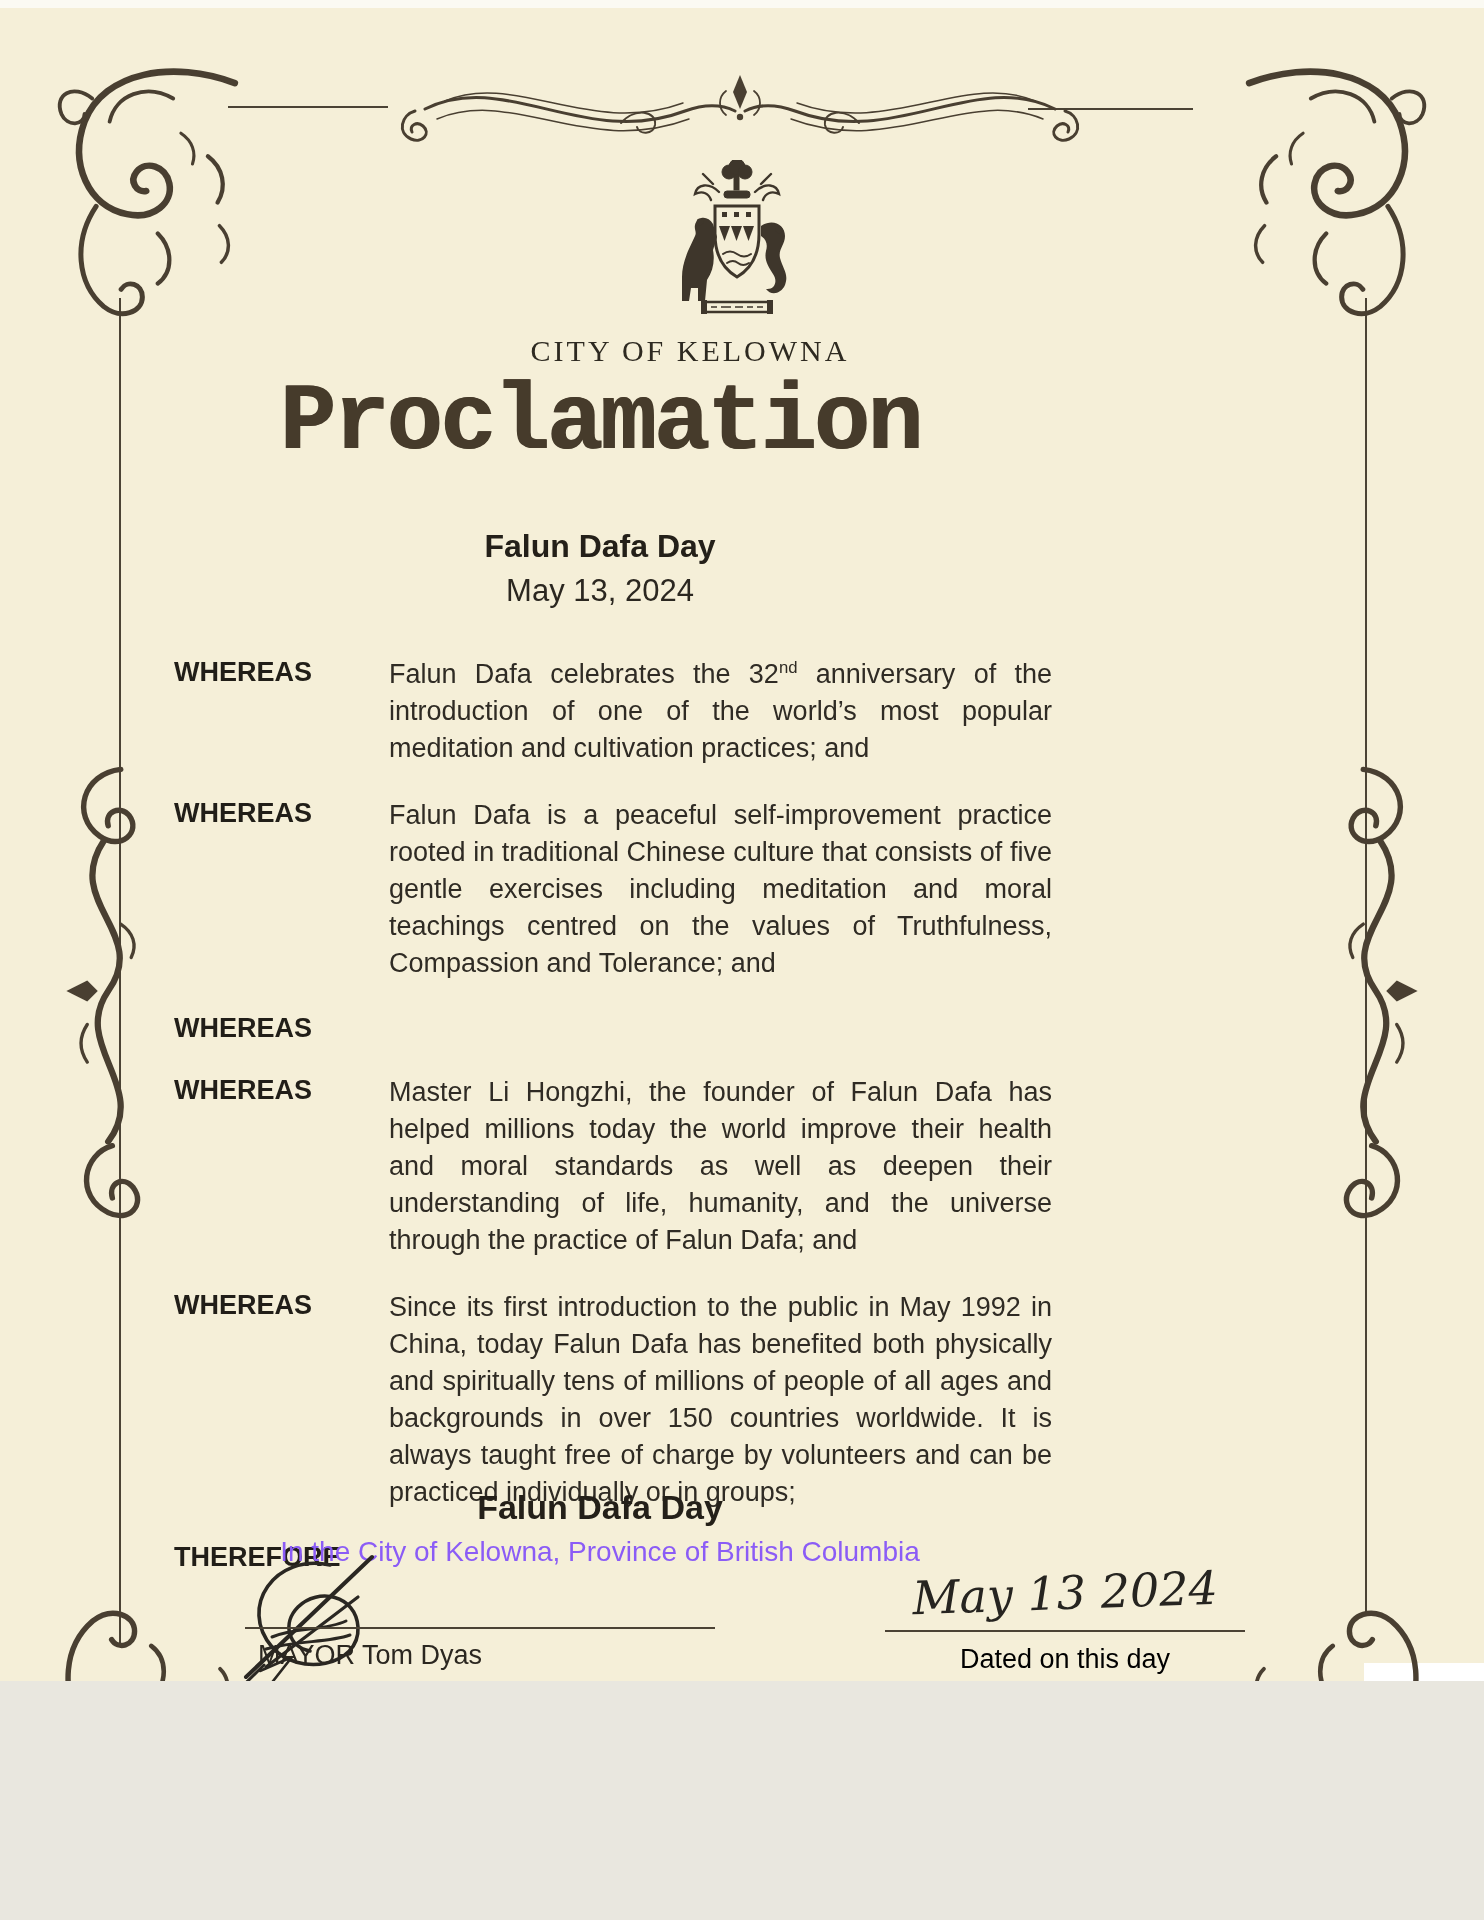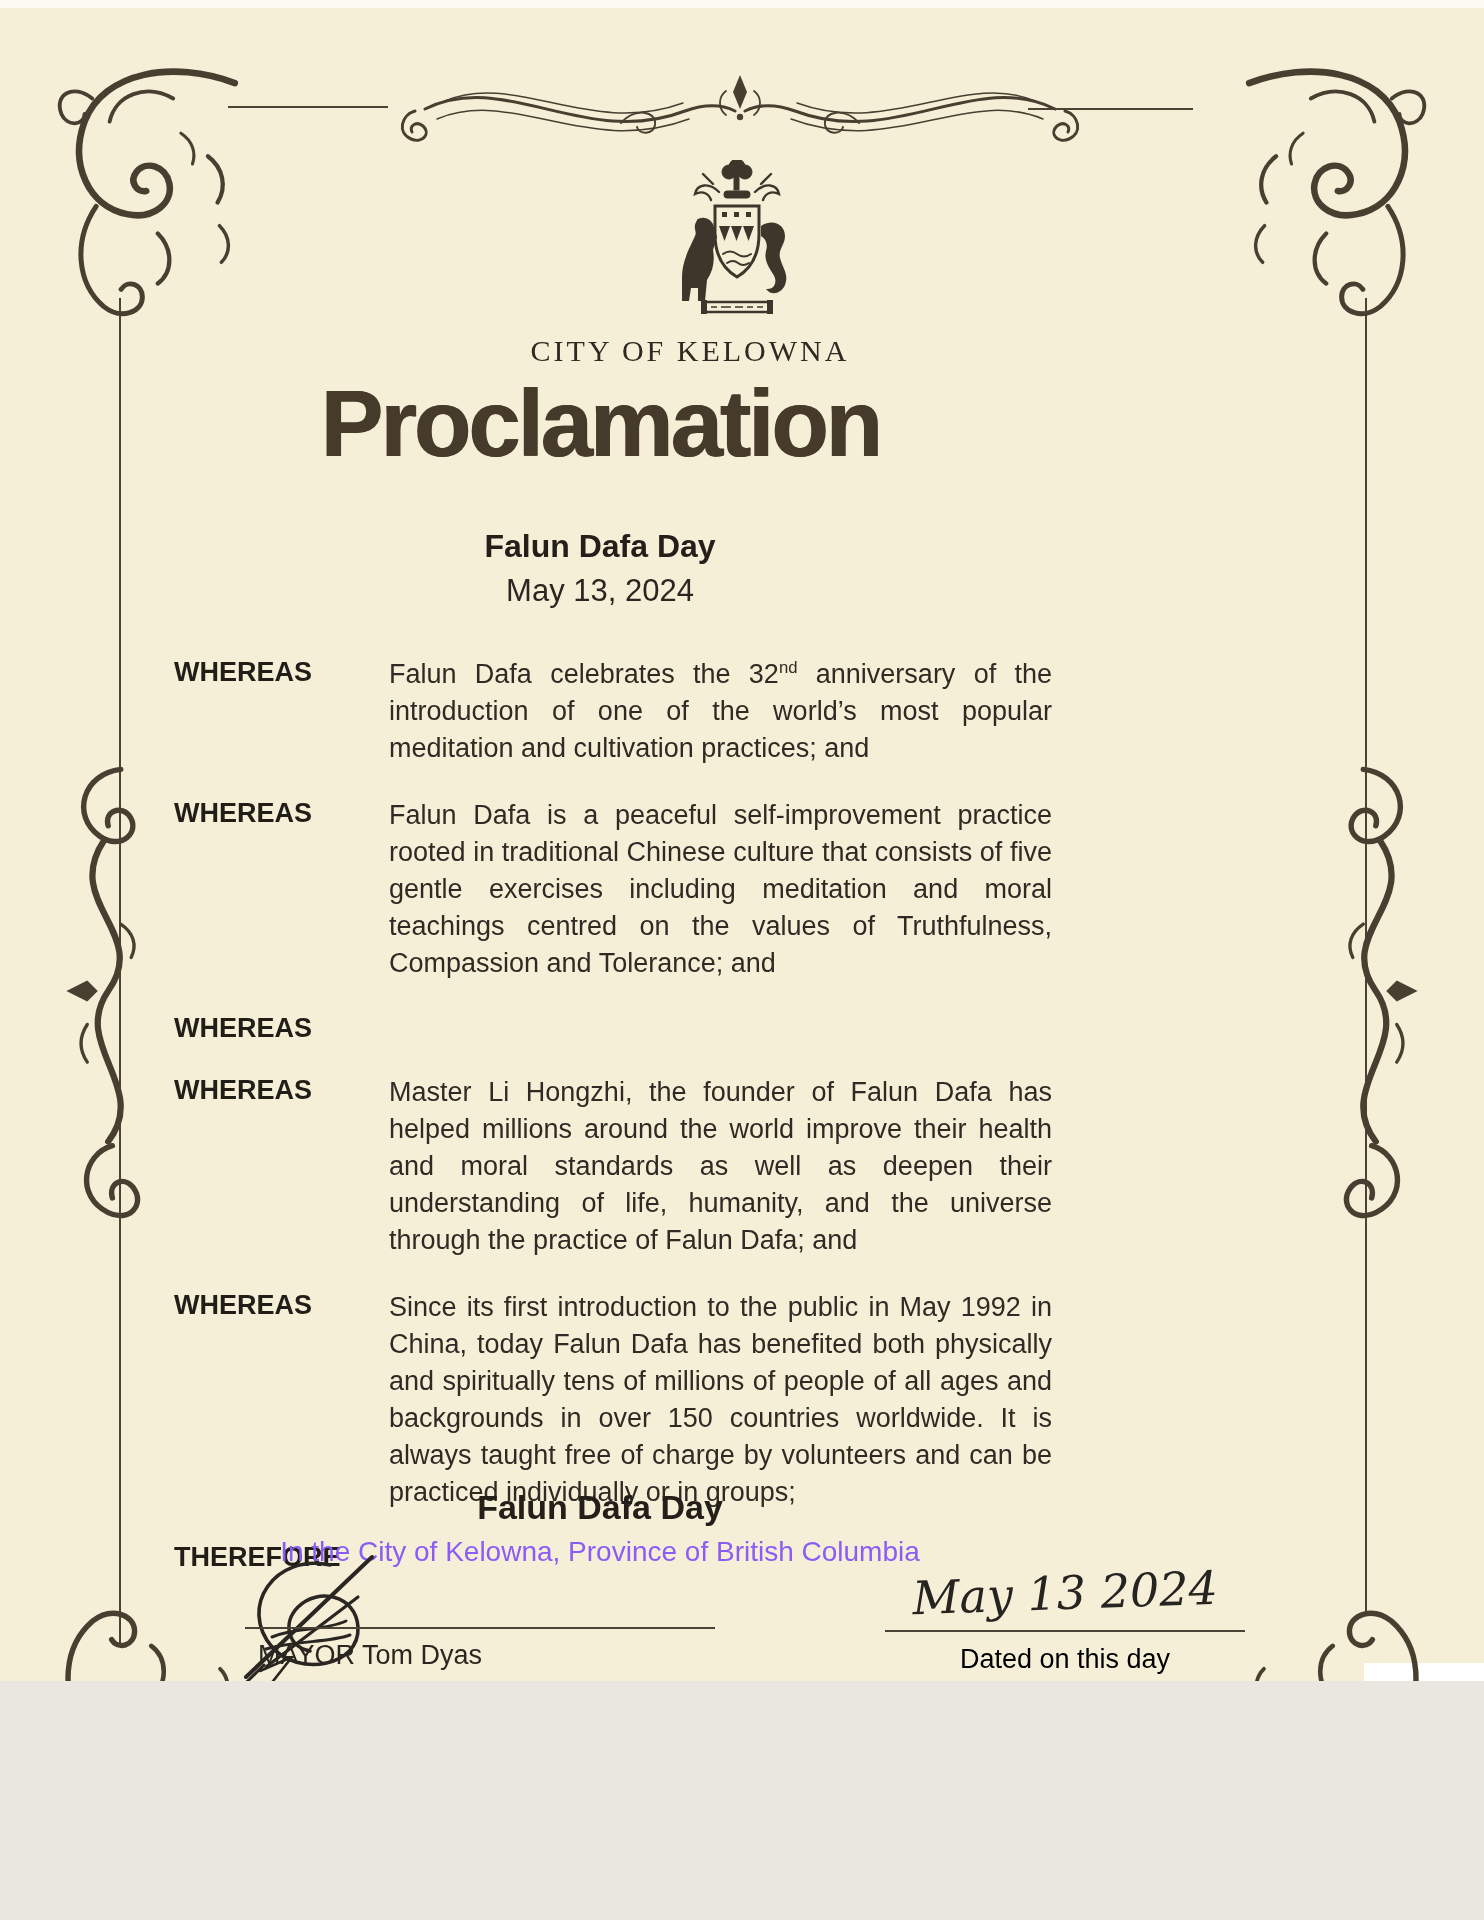--- a/index.html
+++ b/index.html
@@ -17,21 +17,21 @@
   .orn svg{display:block;width:100%;height:100%;}
   .flip-x{transform:scaleX(-1);} .flip-y{transform:scaleY(-1);} .flip-xy{transform:scale(-1,-1);}
 
   .crest{position:absolute;left:664px;top:160px;width:146px;height:170px;}
   .org-line{
     position:absolute;left:240px;top:334px;width:900px;text-align:center;
     font-family:"Liberation Serif", serif;font-size:30px;letter-spacing:3px;color:#2e2a21;
   }
   .main-title{
     position:absolute;left:120px;top:372px;width:960px;text-align:center;
-    font-family:Liberation Sans, sans-serif;font-weight:bold;font-size:94px;line-height:1.1;
+    font-family:Liberation Mono, monospace;font-weight:bold;font-size:94px;line-height:1.1;
     color:#463b2b;letter-spacing:-3px;text-shadow:1px 0 0 #463b2b;
   }
   .subtitle-block{position:absolute;left:150px;top:528px;width:900px;text-align:center;}
   .subtitle-title{font-size:32px;font-weight:bold;color:#242019;}
   .subtitle-date{font-size:31px;margin-top:8px;color:#2b2720;}
 
   .clauses{position:absolute;left:150px;top:656px;width:902px;}
   .clause{display:flex;margin-bottom:30px;}
   .clause .label{width:215px;flex:0 0 215px;font-weight:bold;font-size:27px;color:#211e18;padding-top:1px;margin-left:24px;}
   .clause .body{margin:0;width:687px;font-size:27px;line-height:37px;text-align:justify;color:#2f2b24;}
@@ -238,21 +238,21 @@
       <div class="label">WHEREAS</div>
       <p class="body"><span>Falun Dafa is a peaceful self-improvement practice rooted in traditional Chinese culture that consists of five gentle exercises including meditation and moral teachings centred on the values of Truthfulness, Compassion and Tolerance; and</span><sup></sup><span></span></p>
     </div>
 
     <div class="clause">
       <div class="label">WHEREAS</div>
     </div>
 
     <div class="clause">
       <div class="label">WHEREAS</div>
-      <p class="body"><span>Master Li Hongzhi, the founder of Falun Dafa has helped millions around the world improve their health and moral standards as well as deepen their understanding of life, humanity, and the universe through the practice of Falun Dafa; and</span><sup></sup><span></span></p>
+      <p class="body"><span>Master Li Hongzhi, the founder of Falun Dafa has helped millions today the world improve their health and moral standards as well as deepen their understanding of life, humanity, and the universe through the practice of Falun Dafa; and</span><sup></sup><span></span></p>
     </div>
 
     <div class="clause">
       <div class="label">WHEREAS</div>
       <p class="body"><span>Since its first introduction to the public in May 1992 in China, today Falun Dafa has benefited both physically and spiritually tens of millions of people of all ages and backgrounds in over 150 countries worldwide. It is always taught free of charge by volunteers and can be practiced individually or in groups;</span><sup></sup><span></span></p>
     </div>
 
     <div class="clause">
       <div class="label">THEREFORE</div>
     </div>

